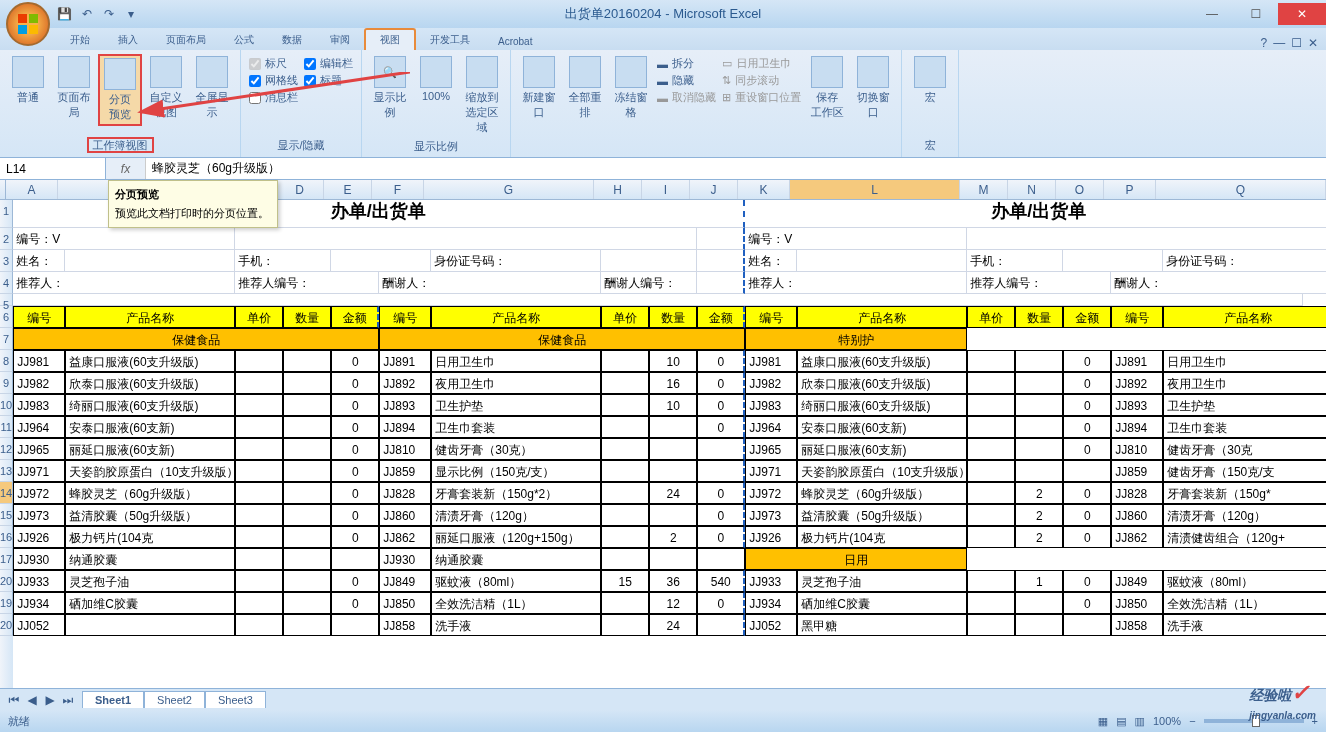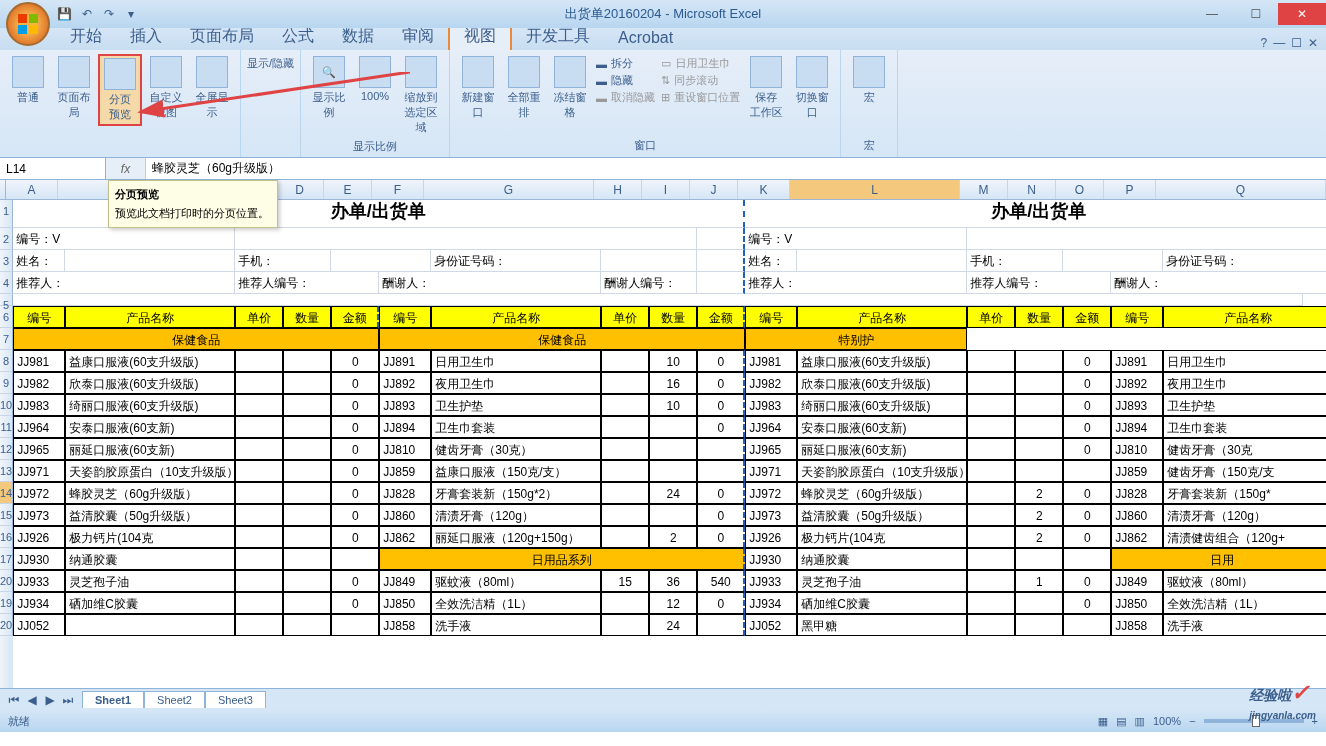--- a/index.html
+++ b/index.html
@@ -9,21 +9,21 @@
 .office-btn { width: 44px; height: 44px; position: absolute; left: 6px; top: 2px; background: radial-gradient(circle, #f7b24a 30%, #e07b2e 70%); border-radius: 50%; border: 2px solid #a56a2e; z-index: 10; display: flex; align-items: center; justify-content: center; }
 .office-btn svg { width: 24px; height: 24px; }
 .qat { display: flex; gap: 4px; margin-left: 56px; align-items: center; }
 .qat-btn { width: 18px; height: 18px; display: flex; align-items: center; justify-content: center; color: #3b5e8c; }
 .title-text { position: absolute; left: 50%; transform: translateX(-50%); color: #2b5a8f; font-size: 13px; }
 .win-controls { position: absolute; right: 0; display: flex; }
 .win-btn { width: 44px; height: 22px; display: flex; align-items: center; justify-content: center; color: #555; }
 .win-btn.close { background: #e04343; color: #fff; width: 48px; }
 
 .tabs { height: 22px; background: linear-gradient(#d5e6f6, #c8ddf1); display: flex; align-items: flex-end; padding-left: 56px; }
-.tab { padding: 3px 14px; color: #3b5e8c; font-size: 16px; cursor: pointer; }
+.tab { padding: 3px 14px; color: #3b5e8c; font-size: 10px; cursor: pointer; }
 .tab.active { border: 2px solid #e88a3a; border-bottom: none; border-radius: 3px 3px 0 0; background: #e6eef8; }
 
 .ribbon { height: 108px; background: linear-gradient(#e6eef8, #d5e6f6); border-bottom: 1px solid #8fb3d9; display: flex; }
 .ribbon-group { border-right: 1px solid #b8d6f0; padding: 4px 6px 2px; display: flex; flex-direction: column; }
 .ribbon-group-content { flex: 1; display: flex; align-items: flex-start; gap: 2px; }
 .ribbon-group-label { text-align: center; font-size: 11px; color: #3b5e8c; padding: 2px 0; }
 .ribbon-btn-big { width: 44px; display: flex; flex-direction: column; align-items: center; padding: 2px; font-size: 11px; color: #3b5e8c; text-align: center; }
 .ribbon-btn-big.highlight { border: 2px solid #e04343; background: #f5d9a8; }
 .ribbon-icon { width: 32px; height: 32px; background: #c8ddf1; border: 1px solid #8fb3d9; margin-bottom: 2px; display: flex; align-items: center; justify-content: center; }
 .ribbon-col { display: flex; flex-direction: column; gap: 2px; padding: 2px; }
@@ -136,22 +136,49 @@
       <div class="ribbon-btn-big">
           <div class="ribbon-icon"></div>
           <span style="white-space:pre-line">自定义
 视图</span>
         </div>
       <div class="ribbon-btn-big">
           <div class="ribbon-icon"></div>
           <span>全屏显示</span>
         </div>
     </div>
+    <div class="ribbon-group-label"><span class="group-label-highlight">工作簿视图</span></div>
   </div>
   <div class="ribbon-group">
+    <div class="ribbon-group-content">
+      <div class="ribbon-col">
+        <label class="ribbon-check">
+            <input type="checkbox" checked="" disabled="" style="">
+            <span>标尺</span>
+          </label>
+        <label class="ribbon-check">
+            <input type="checkbox" checked="" style="">
+            <span>网格线</span>
+          </label>
+        <label class="ribbon-check">
+            <input type="checkbox" style="">
+            <span>消息栏</span>
+          </label>
+      </div>
+      <div class="ribbon-col">
+        <label class="ribbon-check">
+            <input type="checkbox" checked="" style="">
+            <span>编辑栏</span>
+          </label>
+        <label class="ribbon-check">
+            <input type="checkbox" checked="" style="">
+            <span>标题</span>
+          </label>
+      </div>
+    </div>
     <div class="ribbon-group-label">显示/隐藏</div>
   </div>
   <div class="ribbon-group">
     <div class="ribbon-group-content">
       <div class="ribbon-btn-big">
           <div class="ribbon-icon">🔍</div>
           <span>显示比例</span>
         </div>
       <div class="ribbon-btn-big">
           <div class="ribbon-icon"></div>
@@ -192,21 +219,20 @@
       <div class="ribbon-btn-big">
           <div class="ribbon-icon"></div>
           <span style="white-space:pre-line">保存
 工作区</span>
         </div>
       <div class="ribbon-btn-big">
           <div class="ribbon-icon"></div>
           <span>切换窗口</span>
         </div>
     </div>
-    <div class="ribbon-group-label">窗口</div>
   </div>
   <div class="ribbon-group">
     <div class="ribbon-group-content">
       <div class="ribbon-btn-big">
           <div class="ribbon-icon"></div>
           <span>宏</span>
         </div>
     </div>
     <div class="ribbon-group-label">宏</div>
   </div>
@@ -436,21 +462,21 @@
           <div class="cell" style="width: 52px; border: 1px solid rgb(0, 0, 0);">JJ810</div>
           <div class="cell" style="width: 170px; border: 1px solid rgb(0, 0, 0);">健齿牙膏（30克</div>
         </div>
         <div class="cell-row" style="height: 22px;">
           <div class="cell" style="width: 52px; border: 1px solid rgb(0, 0, 0); text-align: left;">JJ971</div>
           <div class="cell" style="width: 170px; border: 1px solid rgb(0, 0, 0); text-align: left;">天姿韵胶原蛋白（10支升级版）</div>
           <div class="cell" style="width: 48px; border: 1px solid rgb(0, 0, 0); text-align: center;"></div>
           <div class="cell" style="width: 48px; border: 1px solid rgb(0, 0, 0); text-align: center;"></div>
           <div class="cell" style="width: 48px; border: 1px solid rgb(0, 0, 0); text-align: center;">0</div>
           <div class="cell" style="width: 52px; border: 1px solid rgb(0, 0, 0); text-align: left;">JJ859</div>
-          <div class="cell" style="width: 170px; border: 1px solid rgb(0, 0, 0); text-align: left;">益康口服液（150克/支）</div>
+          <div class="cell" style="width: 170px; border: 1px solid rgb(0, 0, 0); text-align: left;">显示比例（150克/支）</div>
           <div class="cell" style="width: 48px; border: 1px solid rgb(0, 0, 0); text-align: center;"></div>
           <div class="cell" style="width: 48px; border: 1px solid rgb(0, 0, 0); text-align: center;"></div>
           <div class="cell page-break" style="width: 48px; border: 1px solid rgb(0, 0, 0); text-align: center;"></div>
           <div class="cell" style="width: 52px; border: 1px solid rgb(0, 0, 0); text-align: left;">JJ971</div>
           <div class="cell" style="width: 170px; border: 1px solid rgb(0, 0, 0); text-align: left;">天姿韵胶原蛋白（10支升级版）</div>
           <div class="cell" style="width: 48px; border: 1px solid rgb(0, 0, 0); text-align: center;"></div>
           <div class="cell" style="width: 48px; border: 1px solid rgb(0, 0, 0); text-align: center;"></div>
           <div class="cell" style="width: 48px; border: 1px solid rgb(0, 0, 0); text-align: center;"></div>
           <div class="cell" style="width: 52px; border: 1px solid rgb(0, 0, 0);">JJ859</div>
           <div class="cell" style="width: 170px; border: 1px solid rgb(0, 0, 0);">健齿牙膏（150克/支</div>
@@ -511,21 +537,20 @@
           <div class="cell" style="width: 48px; border: 1px solid rgb(0, 0, 0); text-align: center;">0</div>
           <div class="cell" style="width: 52px; border: 1px solid rgb(0, 0, 0);">JJ862</div>
           <div class="cell" style="width: 170px; border: 1px solid rgb(0, 0, 0);">清渍健齿组合（120g+</div>
         </div>
         <div class="cell-row" style="height: 22px;">
           <div class="cell" style="width: 52px; border: 1px solid rgb(0, 0, 0); text-align: left;">JJ930</div>
           <div class="cell" style="width: 170px; border: 1px solid rgb(0, 0, 0); text-align: left;">纳通胶囊</div>
           <div class="cell" style="width: 48px; border: 1px solid rgb(0, 0, 0); text-align: center;"></div>
           <div class="cell" style="width: 48px; border: 1px solid rgb(0, 0, 0); text-align: center;"></div>
           <div class="cell" style="width: 48px; border: 1px solid rgb(0, 0, 0); text-align: center;"></div>
-          <div class="cell section-cell page-break" style="width: 366px; border: 1px solid rgb(0, 0, 0);">日用品系列</div>
           <div class="cell" style="width: 52px; border: 1px solid rgb(0, 0, 0); text-align: left;">JJ930</div>
           <div class="cell" style="width: 170px; border: 1px solid rgb(0, 0, 0); text-align: left;">纳通胶囊</div>
           <div class="cell" style="width: 48px; border: 1px solid rgb(0, 0, 0); text-align: center;"></div>
           <div class="cell" style="width: 48px; border: 1px solid rgb(0, 0, 0); text-align: center;"></div>
           <div class="cell" style="width: 48px; border: 1px solid rgb(0, 0, 0); text-align: center;"></div>
           <div class="cell section-cell" style="width: 222px; border: 1px solid rgb(0, 0, 0);">日用</div>
         </div>
         <div class="cell-row" style="height: 22px;">
           <div class="cell" style="width: 52px; border: 1px solid rgb(0, 0, 0); text-align: left;">JJ933</div>
           <div class="cell" style="width: 170px; border: 1px solid rgb(0, 0, 0); text-align: left;">灵芝孢子油</div>

